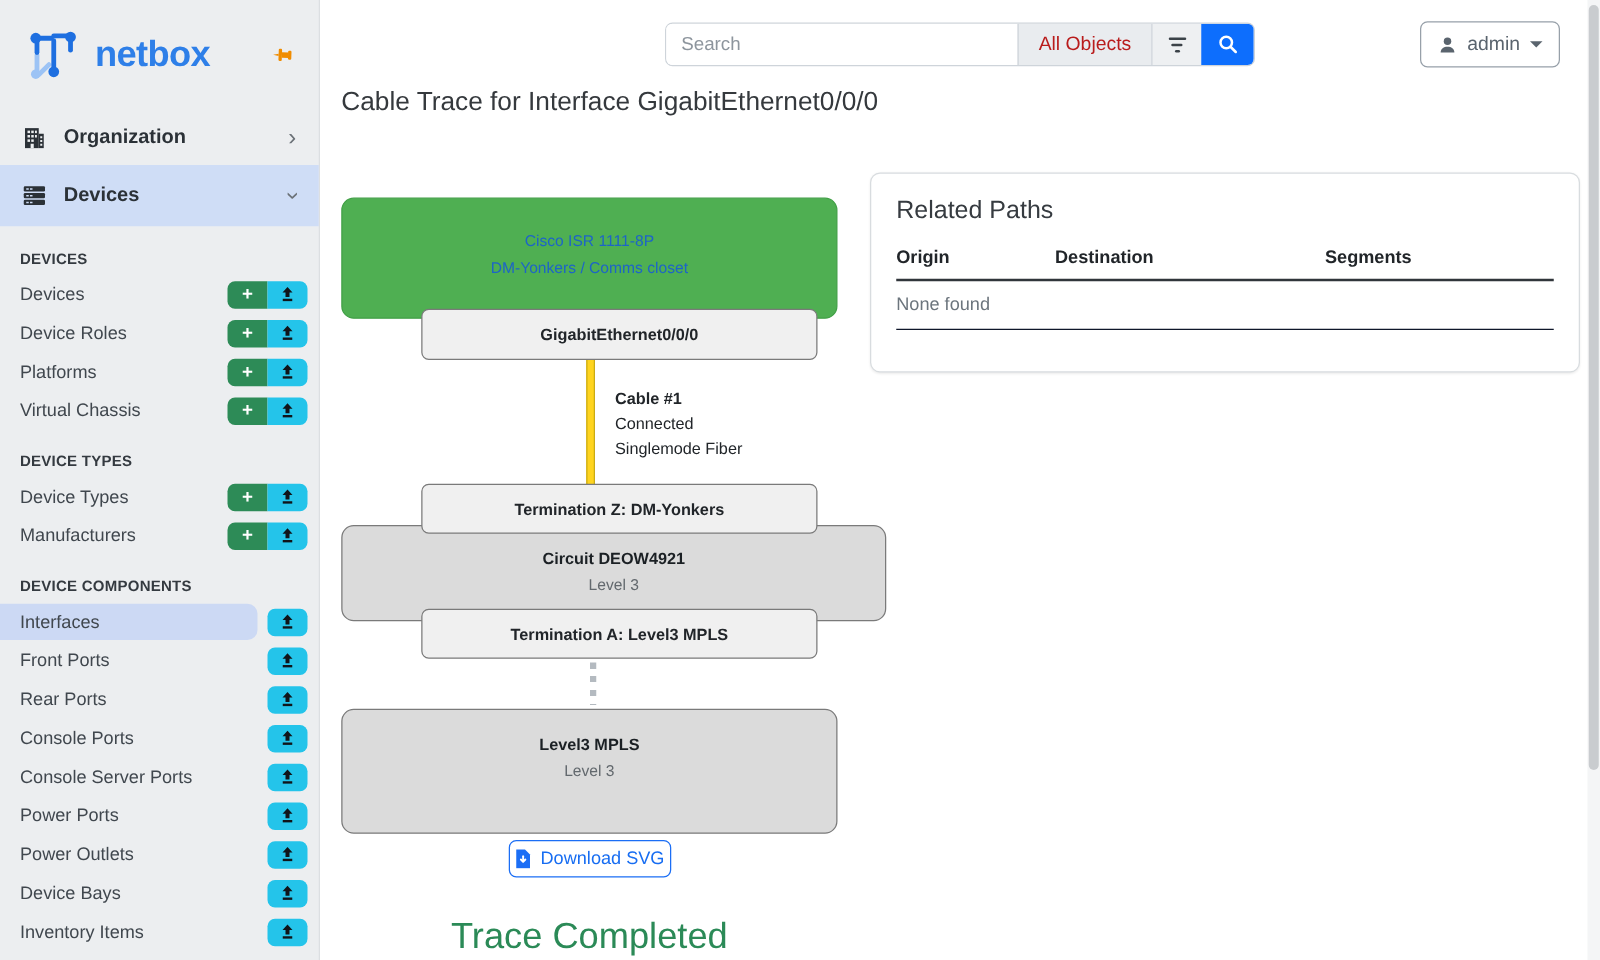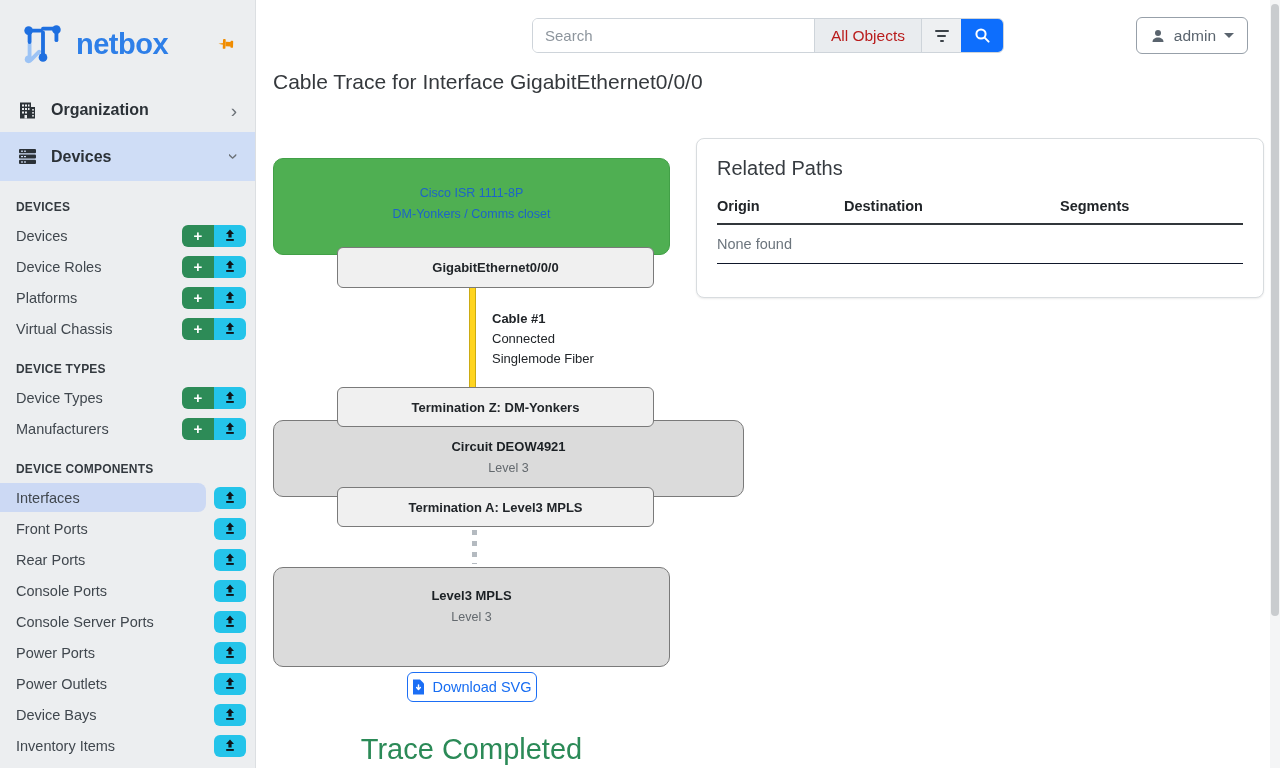--- a/index.html
+++ b/index.html
@@ -47,21 +47,21 @@
   .node-title { font-size:13px; font-weight:bold; color:#1b2024; }
   .node-link { font-size:12.5px; color:#1d64c8; margin-top:7px; cursor:pointer; }
   .slot-box { position:absolute; left:57px; width:317px; height:41px; background:#f0f0f0; border:1px solid #7a7a7a; border-radius:6px; display:flex; align-items:center; justify-content:center; font-size:13px; font-weight:bold; color:#212529; z-index:2;margin-left:24px; }
   .iface-box { top:247px; }
   .termz-box { top:387px; height:40px; }
   .terma-box { top:487px; height:40px; }
   .cable-line { position:absolute; left:213px; top:288px; width:7px; height:100px; background:#ffd41f; border-left:1px solid #cbab13; border-right:1px solid #cbab13; }
   .cable-text { position:absolute; left:236px; top:309px; font-size:13px; color:#212529; line-height:20px; }
   .cable-text .b { font-weight:bold; }
   .node-gray { background:#dbdbdb; border:1px solid #7a7a7a; }
-  .circuit-box { left:17px; top:420px; width:471px; height:77px; padding-top:18px; z-index:1; }
+  .circuit-box { left:17px; top:420px; width:436px; height:77px; padding-top:18px; z-index:1; }
   .dots { position:absolute; left:216px; top:530px; width:5px; height:34px; background:repeating-linear-gradient(to bottom,#b4bac0 0 5px,transparent 5px 11px); }
   .end-box { left:17px; top:567px; width:397px; height:100px; padding-top:20px; }
   .sub-gray { font-size:12.5px; color:#63696e; margin-top:7px; }
   .dl-btn { position:absolute; left:151px; top:672px; width:130px; height:30px; border:1px solid #1b6ef5; border-radius:6px; background:#fff; color:#176df2; font-size:14.5px; display:flex; align-items:center; justify-content:center; gap:7px; cursor:pointer; font-family:"Liberation Sans",sans-serif; }
   .trace-done { position:absolute; left:17px; top:733px; width:397px; text-align:center; font-size:29px; color:#2b8a57; }
 
   
   .card { position:absolute; left:440px; top:138px; width:568px; height:160px; background:#fff; border:1px solid #d8dcdf; border-radius:8px; box-shadow:0 1px 2px rgba(0,0,0,.08); padding:18px 20px; }
   .card-title { font-size:20px; color:#363b40; font-weight:400; }
   .rp-table { width:100%; border-collapse:collapse; margin-top:14px; }

